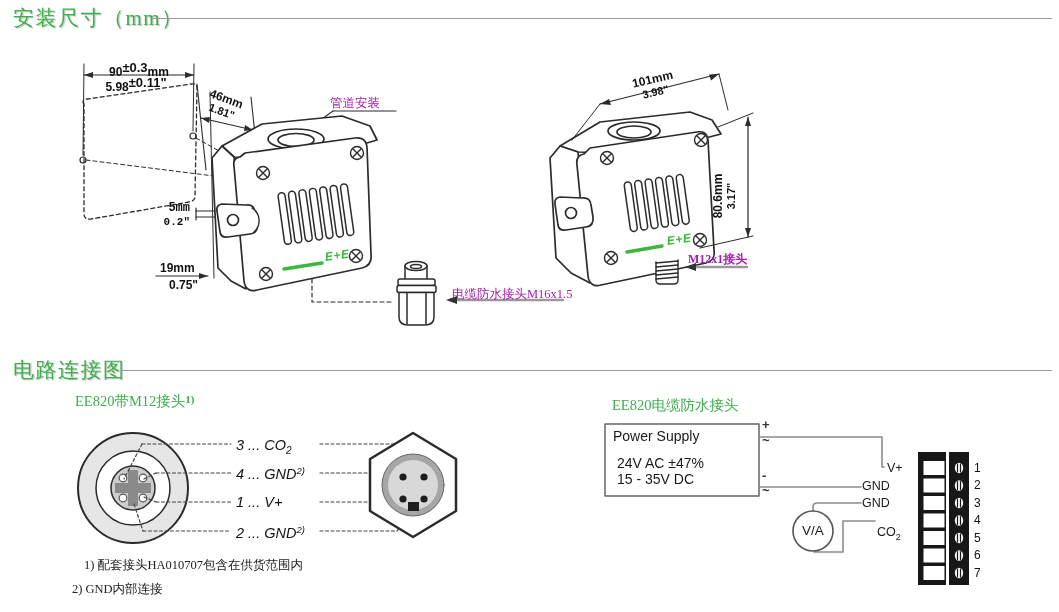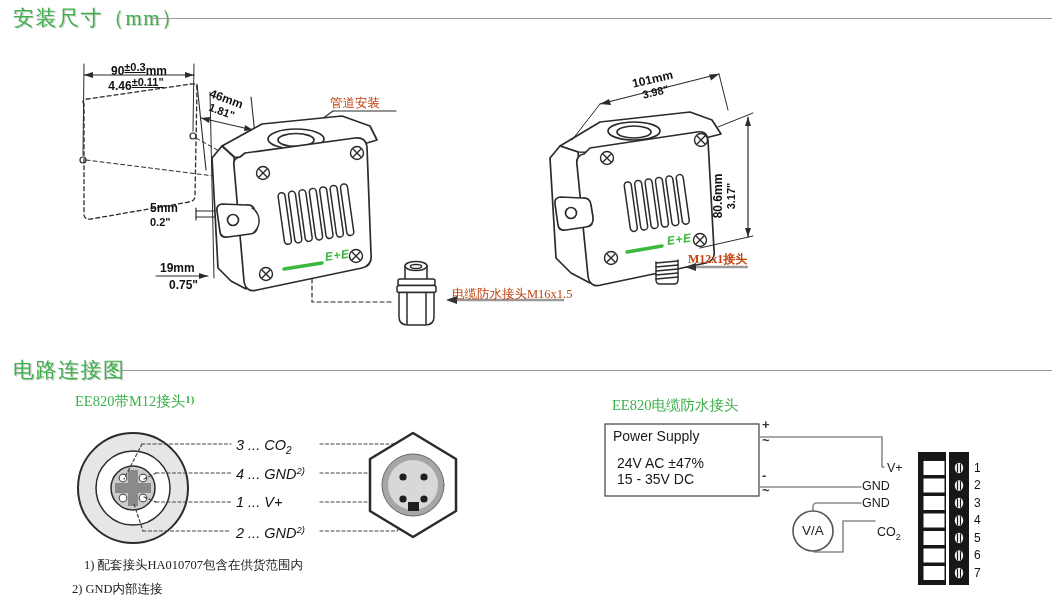--- a/index.html
+++ b/index.html
@@ -9,22 +9,22 @@
   svg{position:absolute;left:0;top:0;}
   
   .sec-title{font-family:"Liberation Serif","DejaVu Serif",serif;font-size:21px;
              color:#3cb04a;letter-spacing:1.5px;text-shadow:1.2px 1.2px 0 #cfcfcf;white-space:nowrap;}
   .sec-line{height:1px;background:#9b9b9b;}
   .sub-title{font-family:"Liberation Serif","DejaVu Serif",serif;font-size:14.5px;color:#3cb04a;white-space:nowrap;}
   .sub-title .fsup{font-size:11px;font-weight:bold;vertical-align:3px;}
   
   .dim{font-weight:bold;font-size:12px;color:#111;white-space:nowrap;line-height:13px;}
   .dim .small{font-size:11px;}
-  .tol{font-size:11px;font-weight:bold;vertical-align:3.5px;text-decoration:underline;}
-  .cjk{font-family:"Liberation Serif","DejaVu Serif",serif;font-size:12.5px;color:#c2410c;white-space:nowrap;}
+  .tol{font-size:13px;font-weight:bold;vertical-align:3.5px;}
+  .cjk{font-family:"Liberation Serif","DejaVu Serif",serif;font-size:12.5px;color:#a21caf;white-space:nowrap;}
   .rot{transform-origin:0 0;text-align:center;}
   .logo{font-style:italic;font-weight:bold;font-size:12px;color:#3db83e;letter-spacing:0.5px;transform-origin:0 0;}
   
   .pinlbl{font-size:14.5px;color:#141414;white-space:nowrap;font-style:italic;}
   .pinlbl sub{font-size:10px;}
   .pinlbl .fsup{font-size:9.5px;vertical-align:5px;}
   .pstext{font-size:14px;color:#1a1a1a;white-space:nowrap;}
   .sym{font-size:13px;font-weight:bold;color:#333;line-height:10px;}
   .wlbl{font-size:12.5px;color:#1a1a1a;white-space:nowrap;}
   .wlbl sub{font-size:9px;}
@@ -292,31 +292,31 @@
   </g>
 </svg>
 
 <div class="abs sec-title" style="left:13px;top:4px;">安装尺寸（mm）</div>
 <div class="abs sec-line" style="left:150px;top:18px;width:902px;"></div>
 
 <div class="abs dim" style="left:88px;top:61px;width:102px;text-align:center;">
   <span>90</span><span class="tol">±0.3</span><span>mm</span>
 </div>
 <div class="abs dim" style="left:88px;top:76px;width:96px;text-align:center;">
-  <span>4.46</span><span class="tol">±0.11"</span>
+  <span>5.98</span><span class="tol">±0.11"</span>
 </div>
 
 <div class="abs dim rot" style="left:203px;top:84px;width:54px;transform:rotate(20deg);">
   <div>46mm</div>
   <div class="small">1.81"</div>
 </div>
 
 <div class="abs cjk" style="left:330px;top:95px;">管道安装</div>
 
-<div class="abs dim" style="left:150px;top:201px;width:40px;line-height:14px;">
+<div class="abs dim" style="left:150px;top:201px;width:40px;text-align:right;line-height:14px;font-family:Liberation Mono, monospace;">
   <div>5mm</div>
   <div class="small">0.2"</div>
 </div>
 
 <div class="abs dim" style="left:160px;top:262px;">19mm</div>
 <div class="abs dim small" style="left:169px;top:279px;">0.75"</div>
 
 <div class="abs cjk" style="left:452px;top:286px;">电缆防水接头M16x1.5</div>
 
 <div class="abs logo" style="left:324px;top:250px;transform:rotate(-8deg);">E+E</div>

